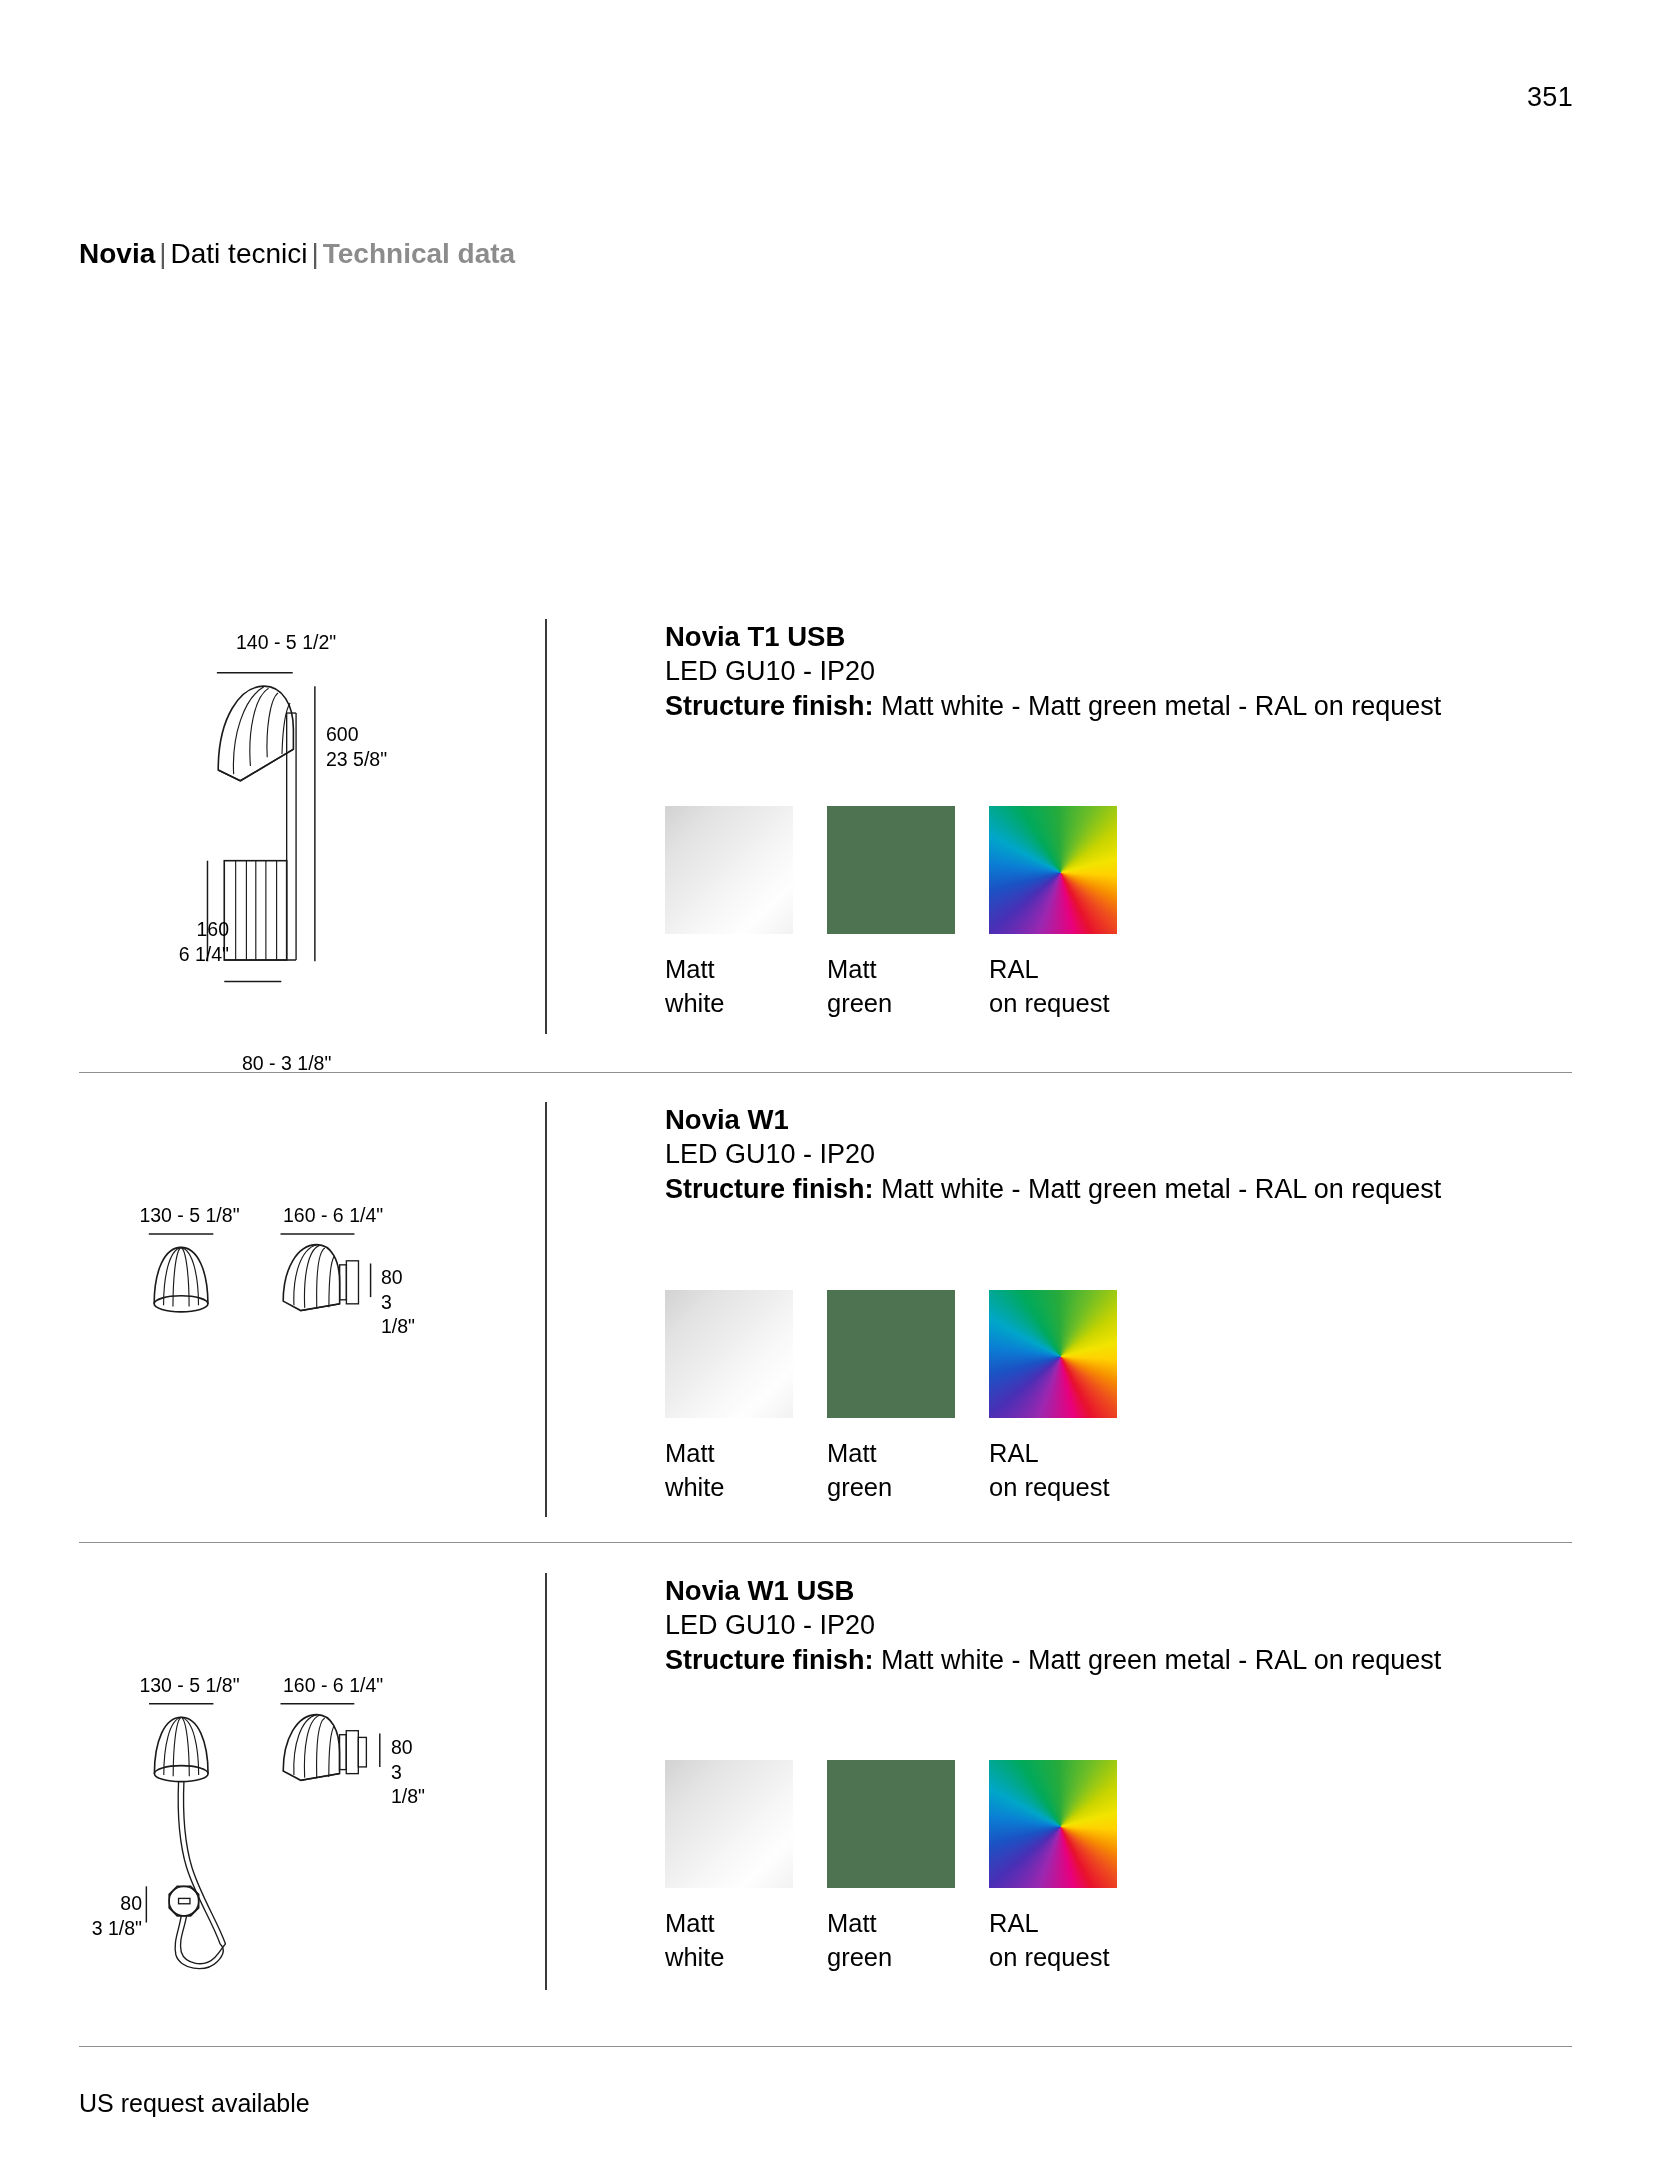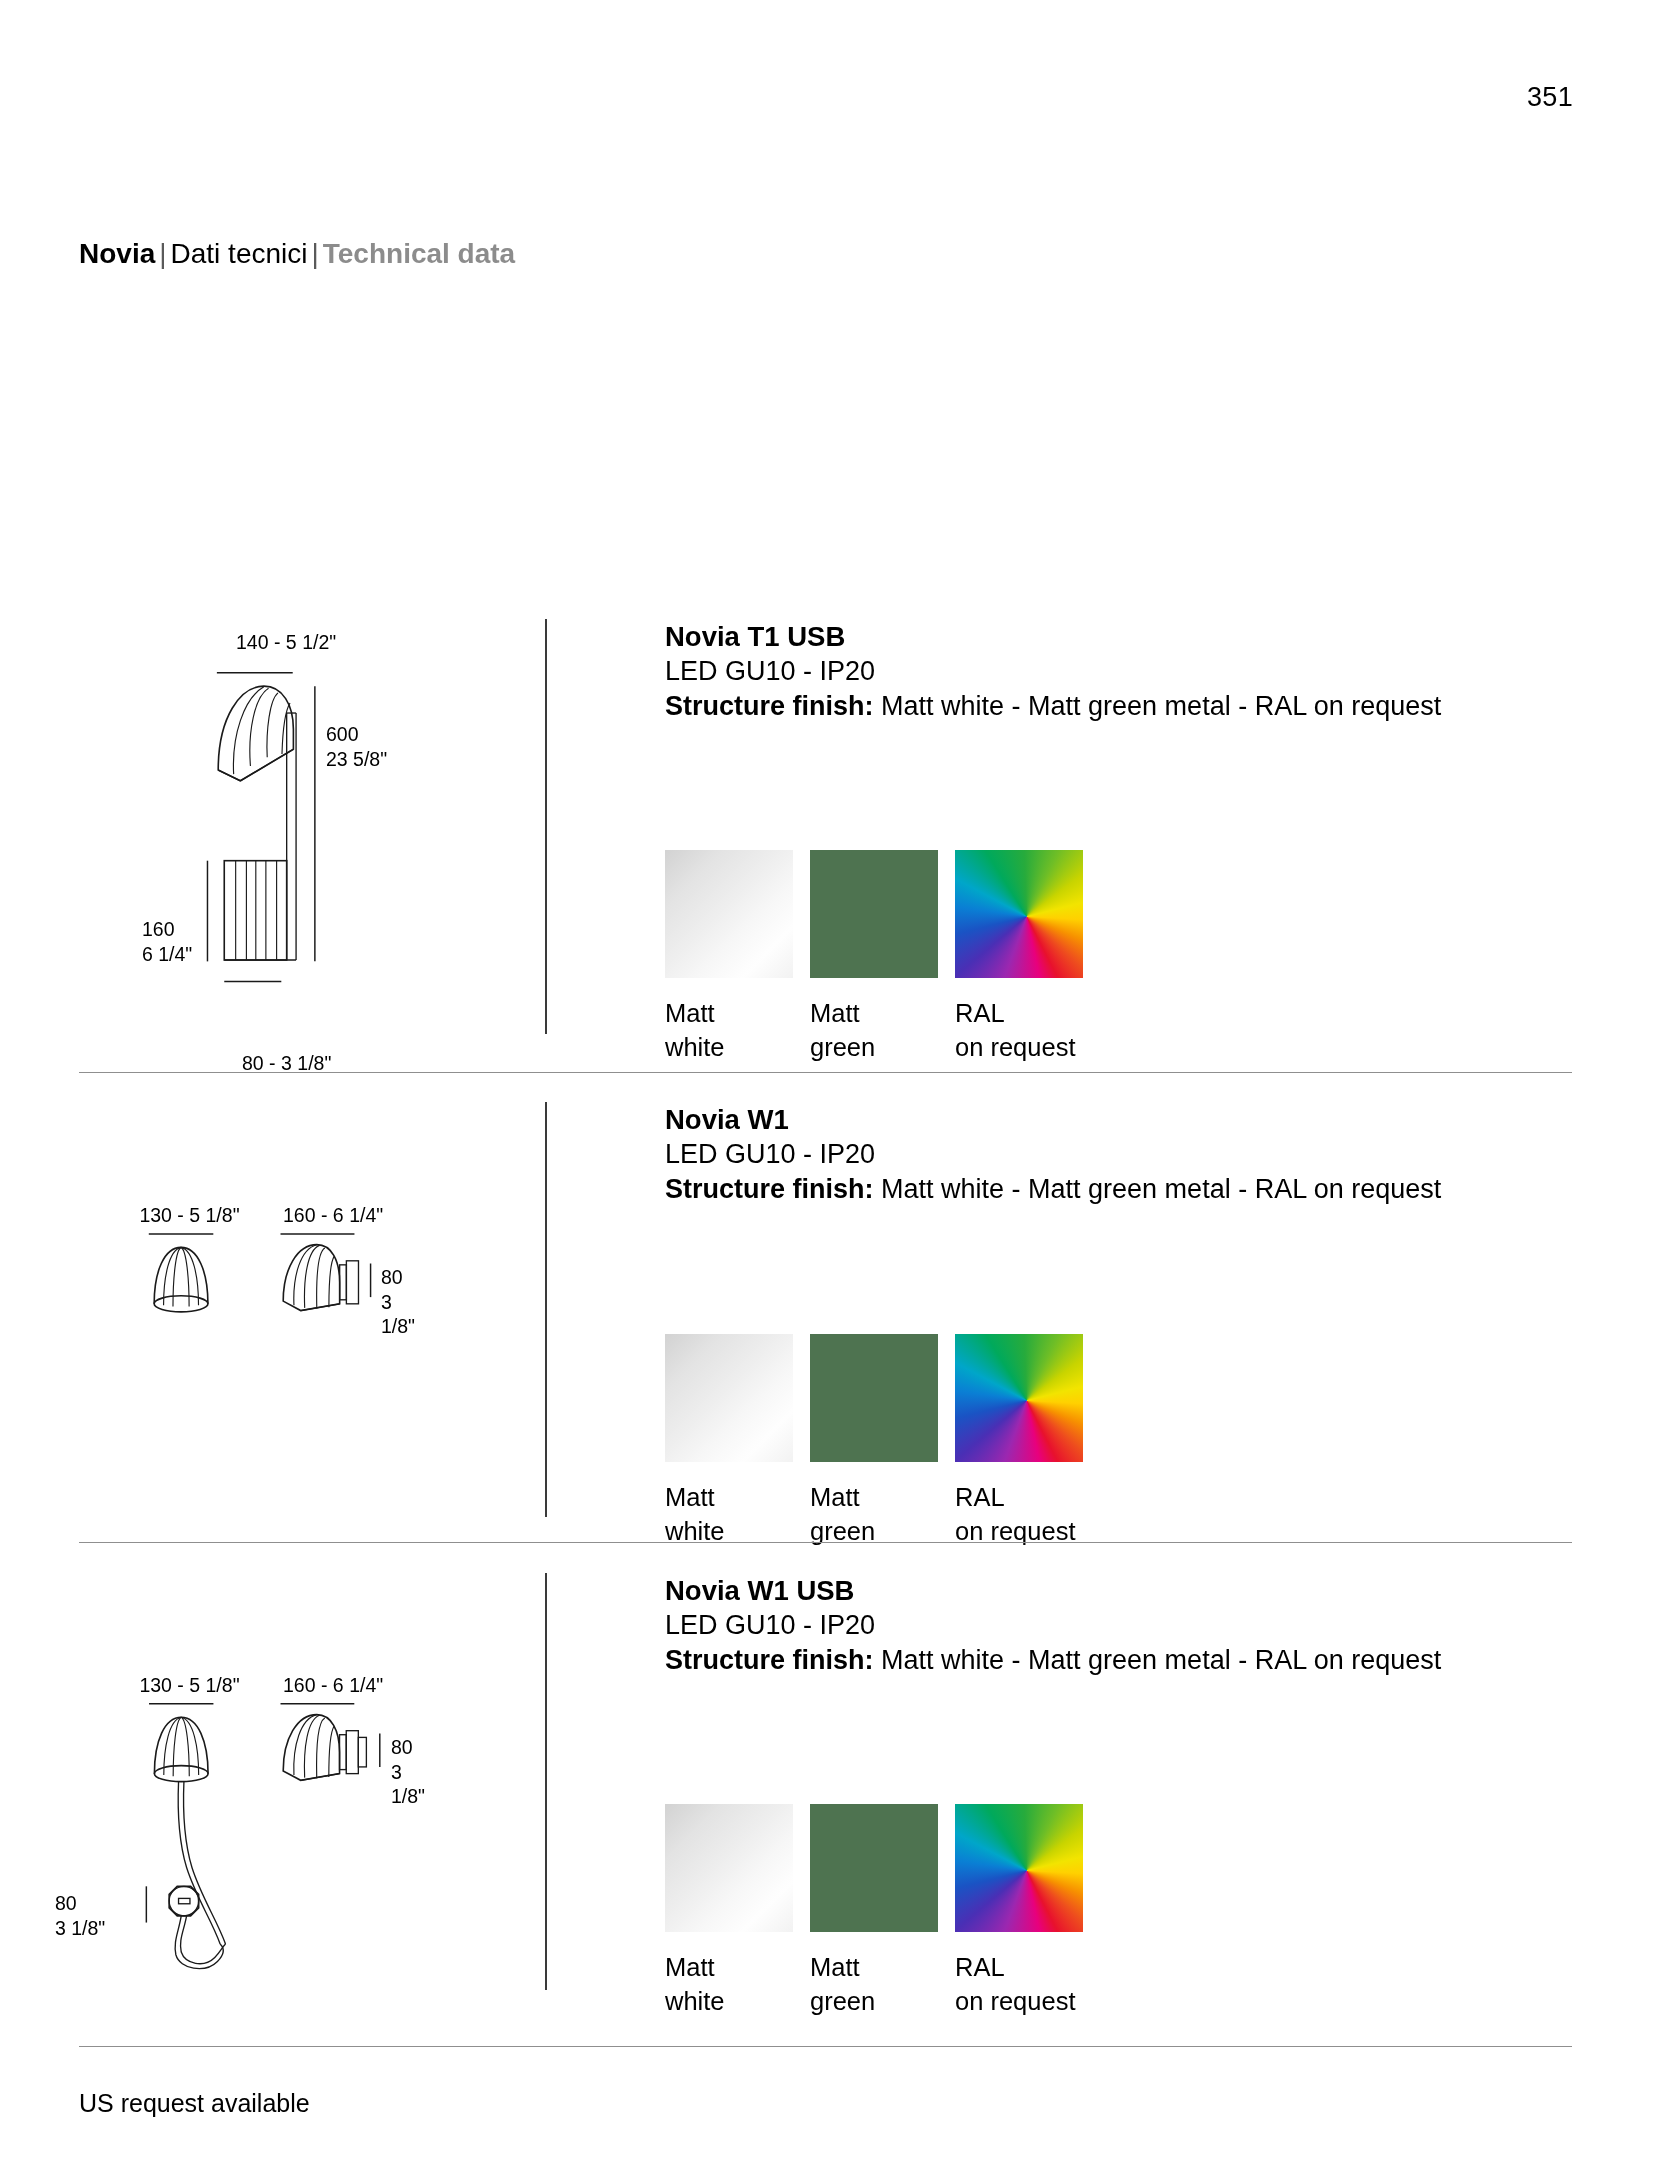--- a/index.html
+++ b/index.html
@@ -90,22 +90,21 @@
     line-height: 1.30;
     white-space: nowrap;
   }
   .info .finish b { font-weight: bold; }
 
   
   .swatches {
     position: absolute;
     left: 665px;
     display: flex;
-    gap: 17px;
-    margin-top: 44px;
+    gap: 34px;
   }
   .swatch-cell { width: 128px; }
   .swatch-chip {
     width: 128px;
     height: 128px;
     display: block;
   }
   .chip-white {
     background:
       linear-gradient(135deg, #d2d2d2 0%, #e3e3e3 22%, #eeeeee 45%,
@@ -143,21 +142,21 @@
   .drawing {
     position: absolute;
   }
   .dim-text {
     position: absolute;
     font-size: 19.5px;
     line-height: 1.26;
     white-space: pre-line;
     color: #000;
   }
-  .dim-text.right { }
+  .dim-text.right { text-align: right; }
 
   svg { display: block; overflow: visible; }
   .ln    { stroke: #1a1a1a; stroke-width: 2; fill: none; }
   .ln-th { stroke: #1a1a1a; stroke-width: 2.4; fill: none; }
   .ln-rib{ stroke: #1a1a1a; stroke-width: 1.7; fill: none; }
   .dimline { stroke: #1a1a1a; stroke-width: 2.2; fill: none; }
 
   
   .footer-note {
     position: absolute;

